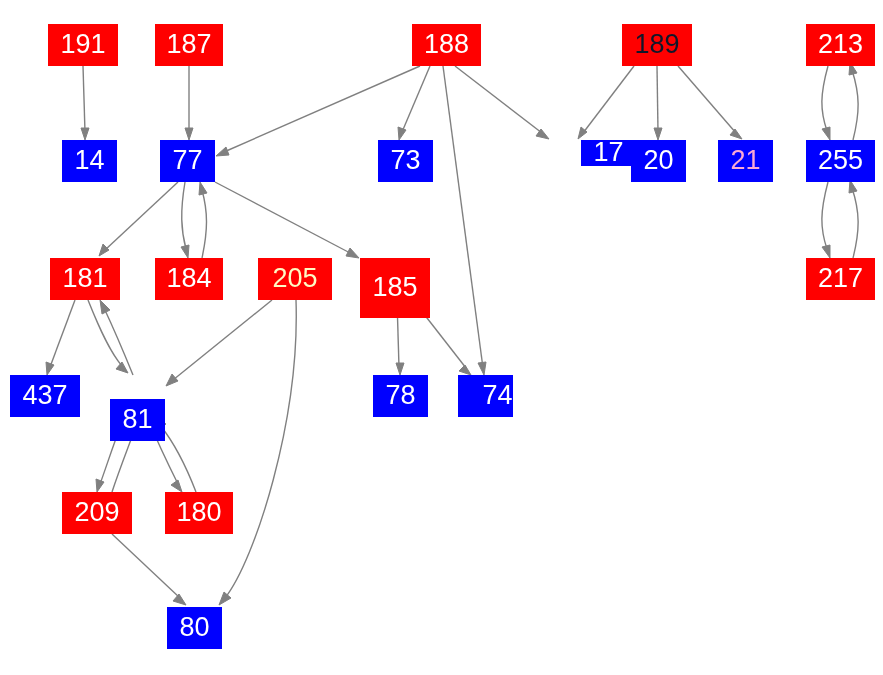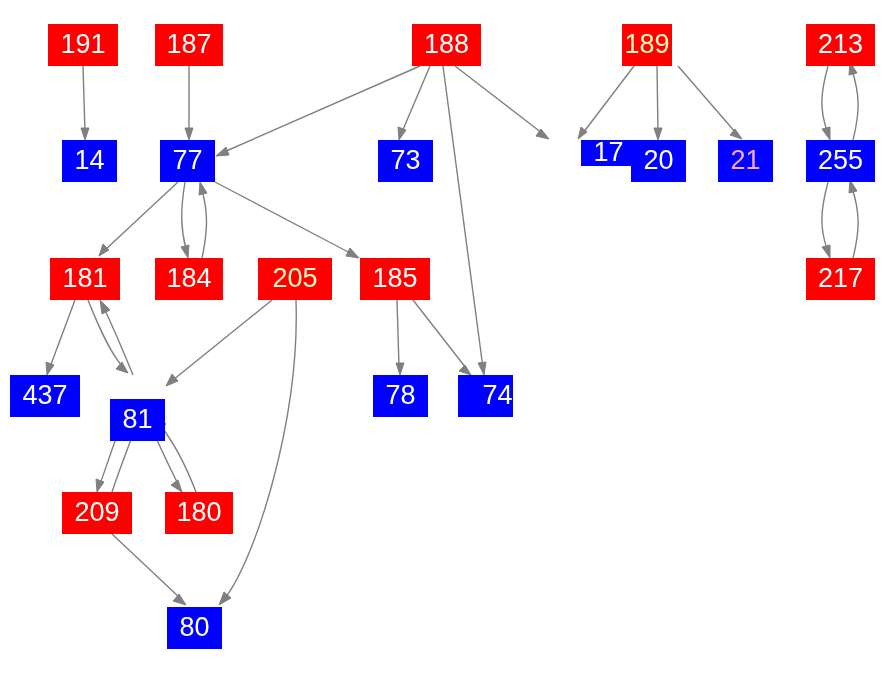--- a/index.html
+++ b/index.html
@@ -175,21 +175,21 @@
   <div id="node-layer">
       <div class="node-box" style="left: 48px; top: 24px; width: 70px; height: 42px; background: rgb(255, 0, 0); color: rgb(255, 255, 255);">
         <span class="node-label">191</span>
       </div>
       <div class="node-box" style="left: 155px; top: 24px; width: 68px; height: 42px; background: rgb(255, 0, 0); color: rgb(255, 255, 255);">
         <span class="node-label">187</span>
       </div>
       <div class="node-box" style="left: 412px; top: 24px; width: 69px; height: 42px; background: rgb(255, 0, 0); color: rgb(255, 255, 255);">
         <span class="node-label">188</span>
       </div>
-      <div class="node-box" style="left: 622px; top: 24px; width: 50px; height: 42px; background: rgb(255, 0, 0); color: #fef9c3;">
+      <div class="node-box" style="left: 622px; top: 24px; width: 70px; height: 42px; background: rgb(255, 0, 0); color: #0f172a;">
         <span class="node-label">189</span>
       </div>
       <div class="node-box" style="left: 806px; top: 24px; width: 69px; height: 42px; background: rgb(255, 0, 0); color: rgb(255, 255, 255);">
         <span class="node-label">213</span>
       </div>
       <div class="node-box" style="left: 62px; top: 140px; width: 55px; height: 42px; background: rgb(0, 0, 255); color: rgb(255, 255, 255);">
         <span class="node-label">14</span>
       </div>
       <div class="node-box" style="left: 160px; top: 140px; width: 55px; height: 42px; background: rgb(0, 0, 255); color: rgb(255, 255, 255);">
         <span class="node-label">77</span>
@@ -211,21 +211,21 @@
       </div>
       <div class="node-box" style="left: 50px; top: 258px; width: 70px; height: 42px; background: rgb(255, 0, 0); color: rgb(255, 255, 255);">
         <span class="node-label">181</span>
       </div>
       <div class="node-box" style="left: 155px; top: 258px; width: 68px; height: 42px; background: rgb(255, 0, 0); color: rgb(255, 255, 255);">
         <span class="node-label">184</span>
       </div>
       <div class="node-box" style="left: 258px; top: 258px; width: 74px; height: 42px; background: rgb(255, 0, 0); color: #fef9c3;">
         <span class="node-label">205</span>
       </div>
-      <div class="node-box" style="left: 360px; top: 258px; width: 70px; height: 42px; background: rgb(255, 0, 0); color: rgb(255, 255, 255); text-align: center;">
+      <div class="node-box" style="left: 360px; top: 258px; width: 70px; height: 60px; background: rgb(255, 0, 0); color: rgb(255, 255, 255); text-align: center;">
         <span class="node-label">185</span>
       </div>
       <div class="node-box" style="left: 806px; top: 258px; width: 69px; height: 42px; background: rgb(255, 0, 0); color: rgb(255, 255, 255);">
         <span class="node-label">217</span>
       </div>
       <div class="node-box" style="left: 10px; top: 375px; width: 70px; height: 42px; background: rgb(0, 0, 255); color: rgb(255, 255, 255);">
         <span class="node-label">437</span>
       </div>
       <div class="node-box" style="left: 110px; top: 375px; width: 55px; height: 42px; background: rgb(0, 0, 255); color: rgb(255, 255, 255); margin-top: 24px;">
         <span class="node-label">81</span>

